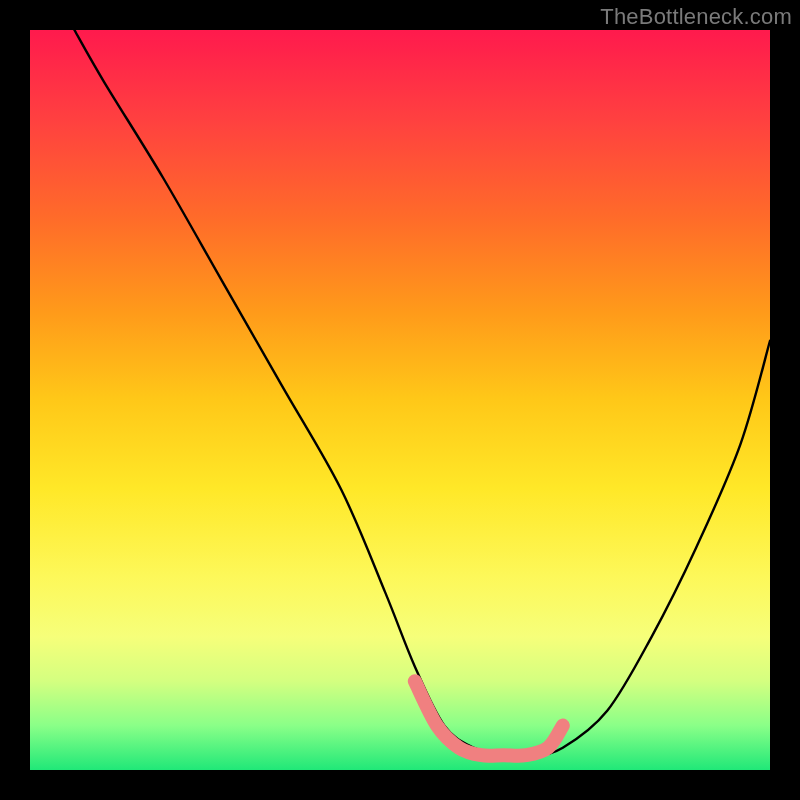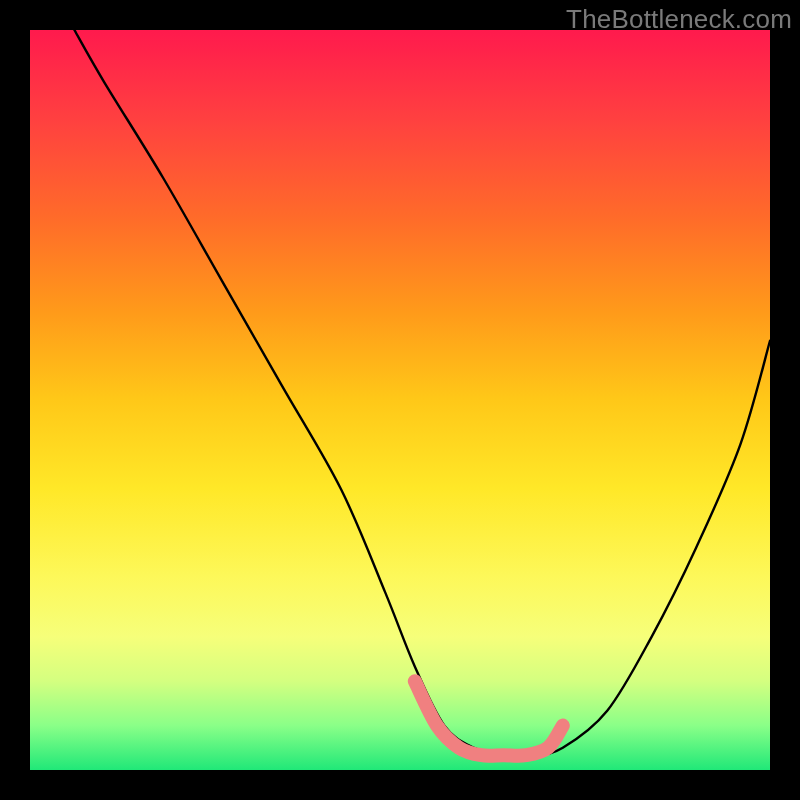--- a/index.html
+++ b/index.html
@@ -38,21 +38,21 @@
       #d4ff80 88%,
       #8aff88 94%,
       #20e878 100%
     );
   }
   .watermark {
     position: absolute;
     top: 4px;
     right: 8px;
     color: #7a7a7a;
-    font-size: 26px;
+    font-size: 22px;
     font-weight: 500;
     letter-spacing: 0.2px;
     user-select: none;
   }
   svg.curve {
     position: absolute;
     top: 0;
     left: 0;
     width: 740px;
     height: 740px;

